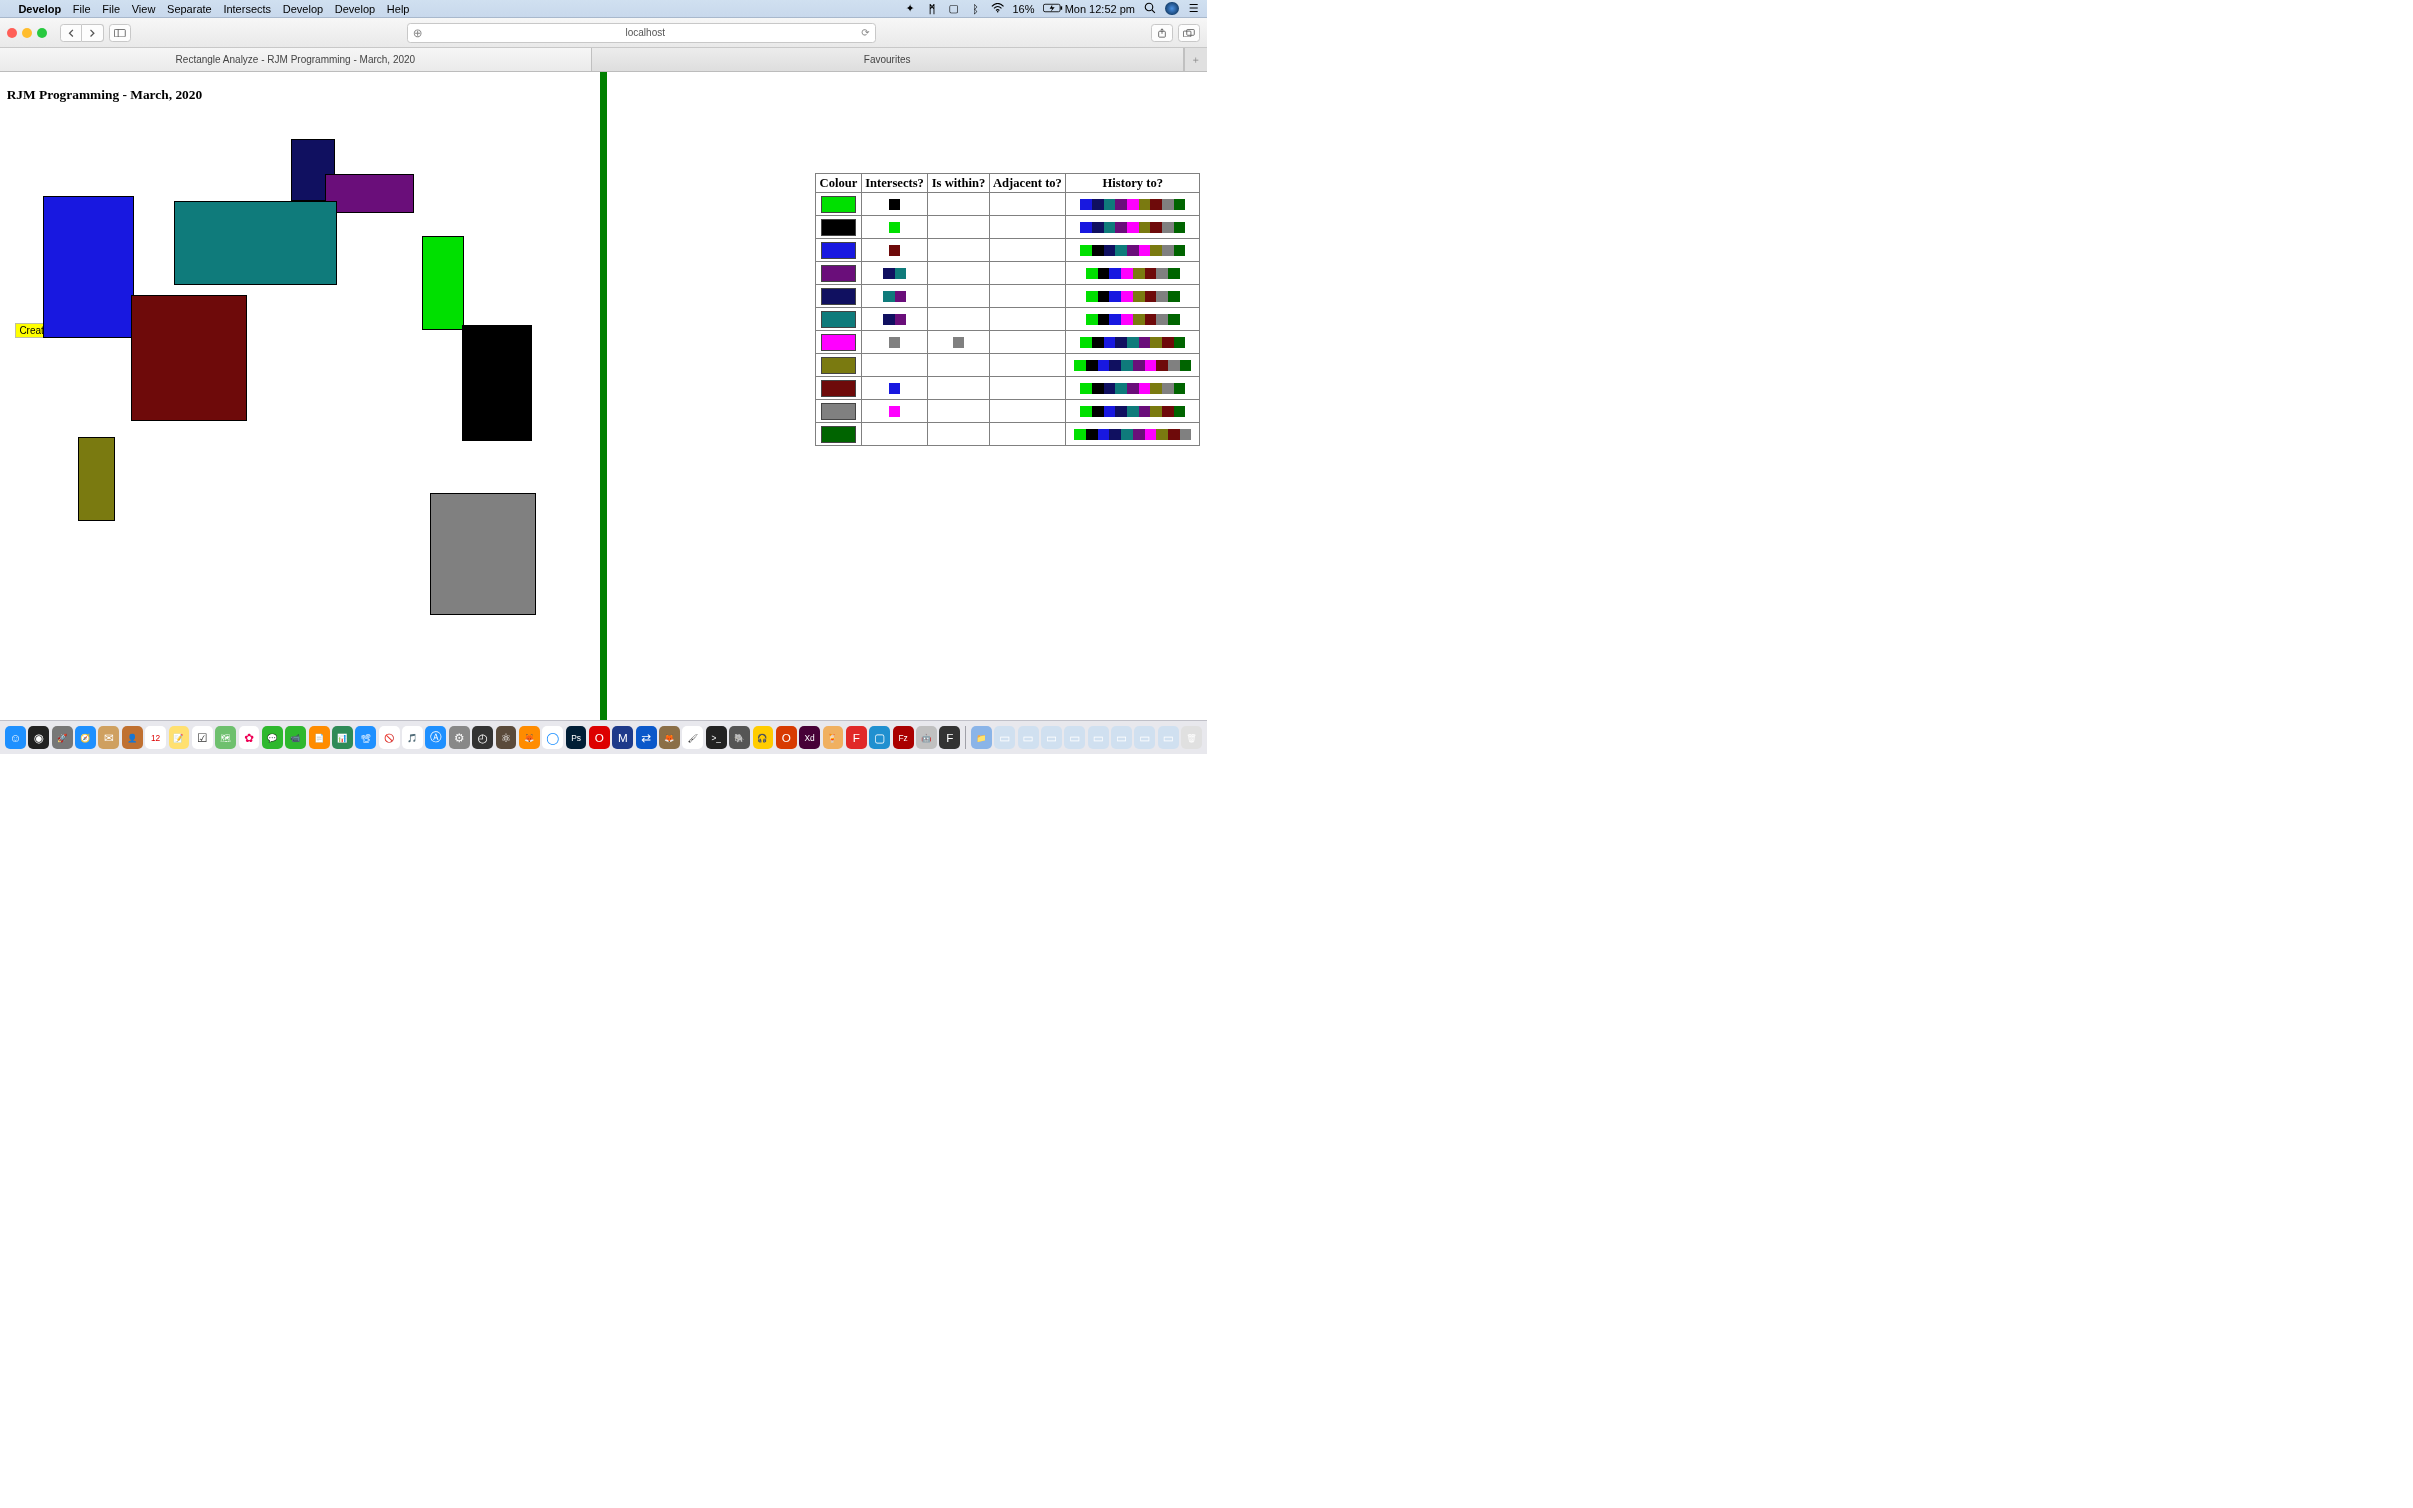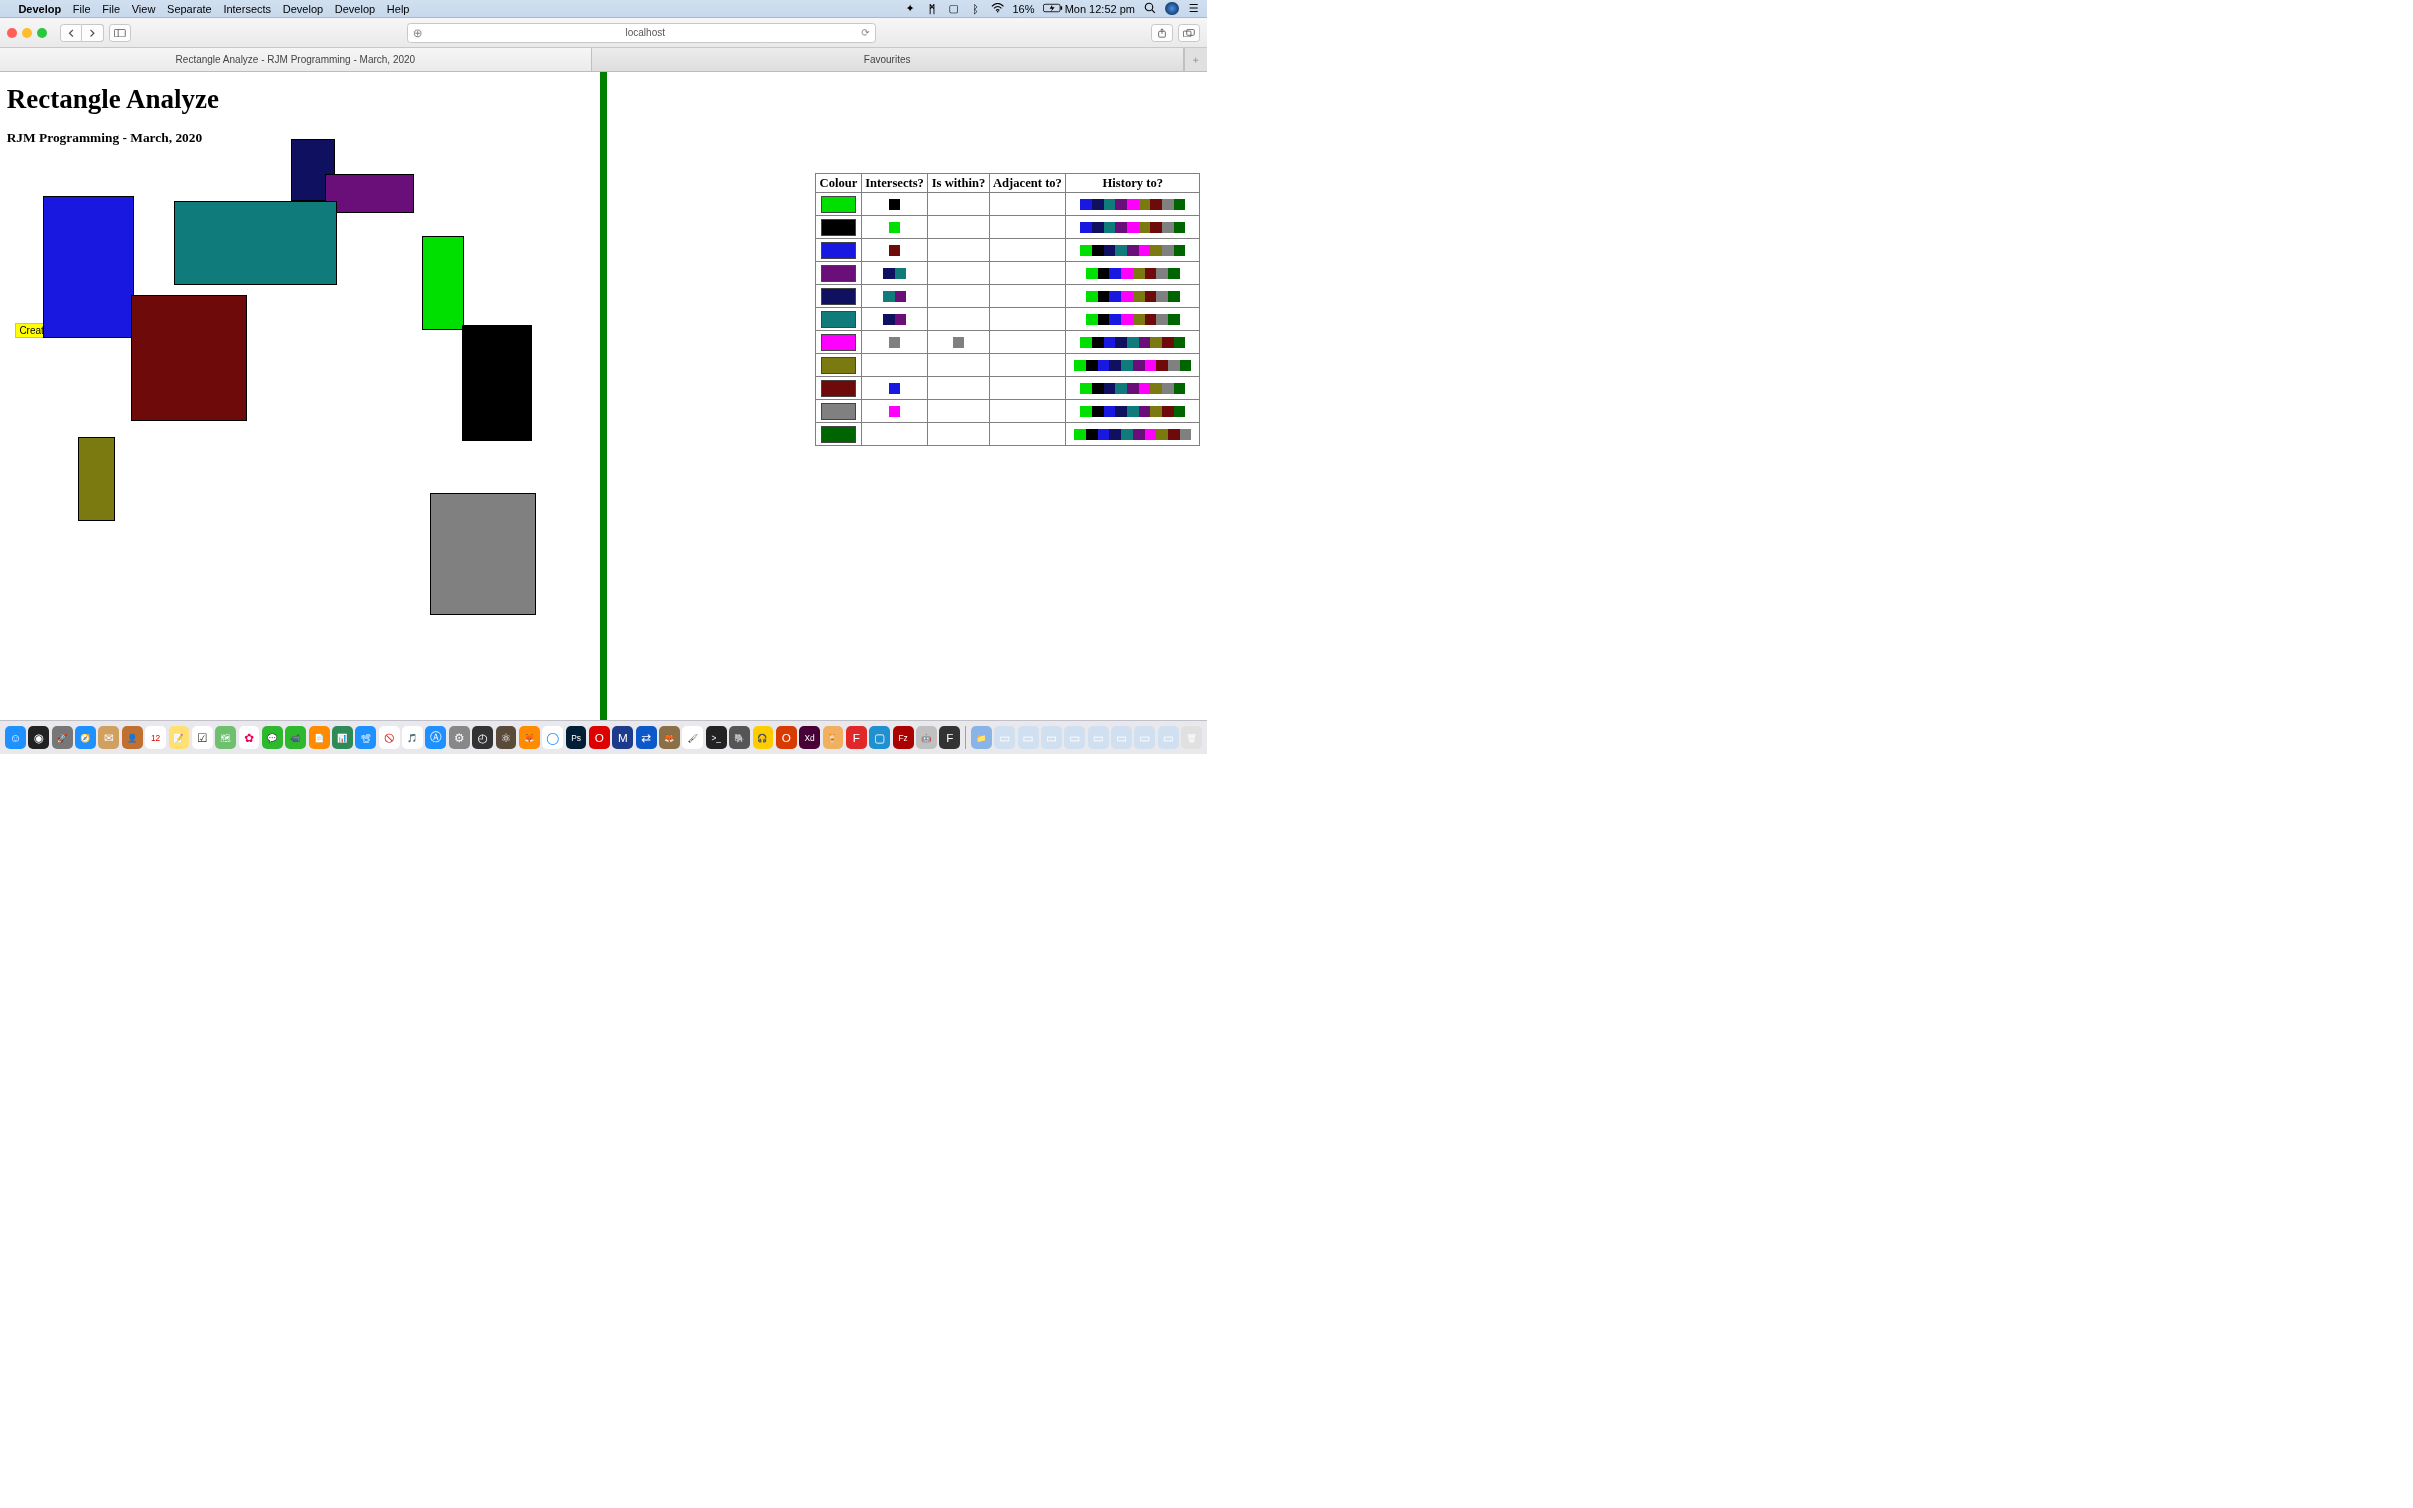--- a/index.html
+++ b/index.html
@@ -165,21 +165,20 @@
     <span>Rectangle Analyze - RJM Programming - March, 2020</span>
   </div>
   <div class="tab">
     <span>Favourites</span>
   </div>
   <div class="tab-add">＋</div>
 </div>
 
 <div class="content">
   <div class="pane" id="left-pane">
-    <h1 class="page-title">Rectangle Analyze</h1>
     <h3 class="page-sub">RJM Programming - March, 2020</h3>
     <button class="create-btn">Create</button>
 
   <div class="rect" style="left: 291px; top: 67px; width: 44px; height: 62px; background: rgb(16, 16, 96);"></div>
       <div class="rect" style="left: 325px; top: 102px; width: 89px; height: 39px; background: rgb(106, 14, 122);"></div>
       <div class="rect" style="left: 43px; top: 124px; width: 91px; height: 142px; background: rgb(24, 24, 224);"></div>
       <div class="rect" style="left: 174px; top: 129px; width: 163px; height: 84px; background: rgb(15, 123, 123);"></div>
       <div class="rect" style="left: 422px; top: 164px; width: 42px; height: 94px; background: rgb(0, 224, 0);"></div>
       <div class="rect" style="left: 131px; top: 223px; width: 116px; height: 126px; background: rgb(110, 10, 10);"></div>
       <div class="rect" style="left: 462px; top: 253px; width: 70px; height: 116px; background: rgb(0, 0, 0);"></div>

